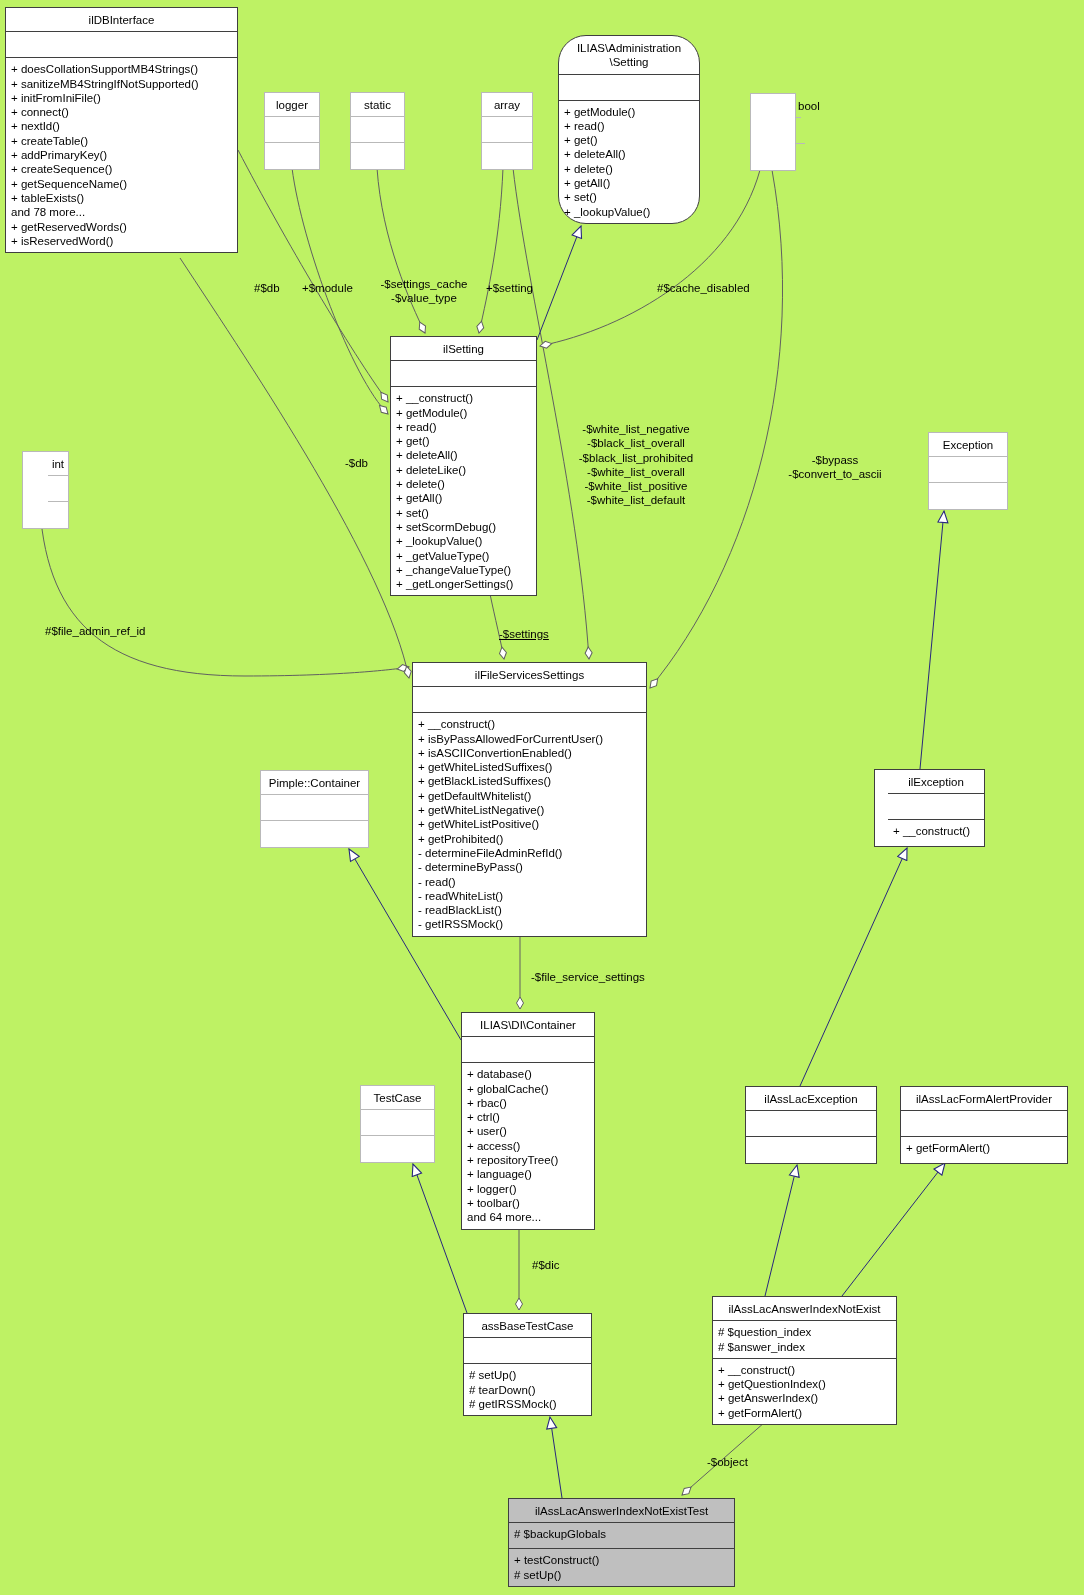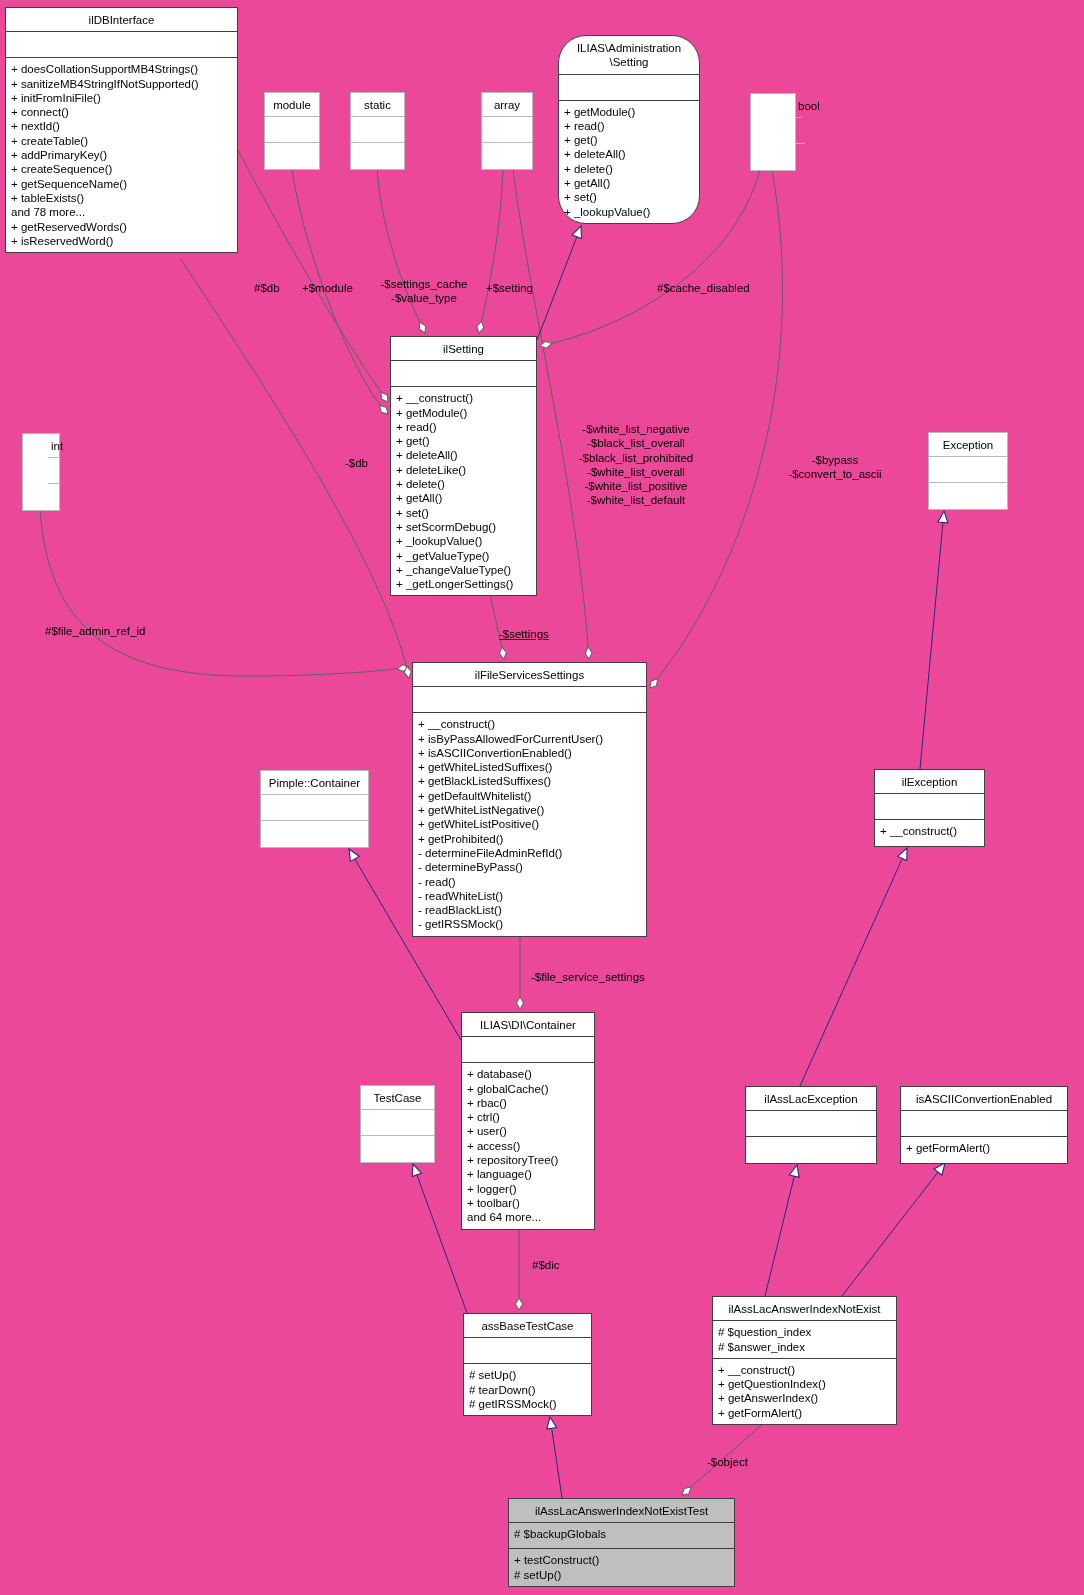--- a/index.html
+++ b/index.html
@@ -1,16 +1,16 @@
 <!DOCTYPE html>
 <html><head>
 <meta charset="utf-8">
 <style>
   html,body{margin:0;padding:0;background:#ffffff;}
-  #canvas{position:relative;width:1084px;height:1595px;background:#ec4899;overflow:hidden;
+  #canvas{position:relative;width:1084px;height:1595px;background:#bef264;overflow:hidden;
           font-family:"Liberation Sans", sans-serif;color:#000;}
   #edges{position:absolute;left:0;top:0;width:1084px;height:1595px;}
   .uml-class{position:absolute;background:#ffffff;border:1px solid #3f3f3f;box-sizing:border-box;
              font-size:11.5px;line-height:14.3px;}
   .uml-class .t{text-align:center;padding:5px 3px 4px 3px;border-bottom:1px solid #3f3f3f;white-space:nowrap;}
   .uml-class .sec{border-bottom:1px solid #3f3f3f;padding:4px 5px;min-height:26px;box-sizing:border-box;}
   .uml-class .sec:last-child{border-bottom:none;}
   .uml-class .ln{white-space:nowrap;}
   .uml-class.external{border-color:#b9b9b9;}
   .uml-class.external .t,.uml-class.external .sec{border-color:#b9b9b9;}
@@ -90,21 +90,21 @@
           <div class="ln">+ read()</div>
           <div class="ln">+ get()</div>
           <div class="ln">+ deleteAll()</div>
           <div class="ln">+ delete()</div>
           <div class="ln">+ getAll()</div>
           <div class="ln">+ set()</div>
           <div class="ln">+ _lookupValue()</div>
         </div>
       </div>
       <div class="uml-class external" style="left: 264px; top: 92px; width: 56px;">
-        <div class="t">module</div>
+        <div class="t">logger</div>
         <div class="sec"></div>
         <div class="sec"></div>
       </div>
       <div class="uml-class external" style="left: 350px; top: 92px; width: 55px;">
         <div class="t">static</div>
         <div class="sec"></div>
         <div class="sec"></div>
       </div>
       <div class="uml-class external" style="left: 481px; top: 92px; width: 52px;">
         <div class="t">array</div>
@@ -129,21 +129,21 @@
           <div class="ln">+ delete()</div>
           <div class="ln">+ getAll()</div>
           <div class="ln">+ set()</div>
           <div class="ln">+ setScormDebug()</div>
           <div class="ln">+ _lookupValue()</div>
           <div class="ln">+ _getValueType()</div>
           <div class="ln">+ _changeValueType()</div>
           <div class="ln">+ _getLongerSettings()</div>
         </div>
       </div>
-      <div class="uml-class external" style="left: 22px; top: 433px; width: 38px; padding-left: 25px;">
+      <div class="uml-class external" style="left: 22px; top: 451px; width: 47px; padding-left: 25px;">
         <div class="t">int</div>
         <div class="sec"></div>
         <div class="sec"></div>
       </div>
       <div class="uml-class external" style="left: 928px; top: 432px; width: 80px;">
         <div class="t">Exception</div>
         <div class="sec"></div>
         <div class="sec"></div>
       </div>
       <div class="uml-class" style="left: 412px; top: 662px; width: 235px;">
@@ -165,21 +165,21 @@
           <div class="ln">- readWhiteList()</div>
           <div class="ln">- readBlackList()</div>
           <div class="ln">- getIRSSMock()</div>
         </div>
       </div>
       <div class="uml-class external" style="left: 260px; top: 770px; width: 109px;">
         <div class="t">Pimple::Container</div>
         <div class="sec"></div>
         <div class="sec"></div>
       </div>
-      <div class="uml-class" style="left: 874px; top: 769px; width: 111px;">
+      <div class="uml-class" style="left: 874px; top: 769px; width: 111px; padding-left: 13px;">
         <div class="t">ilException</div>
         <div class="sec"></div>
         <div class="sec">
           <div class="ln">+ __construct()</div>
         </div>
       </div>
       <div class="uml-class" style="left: 461px; top: 1012px; width: 134px;">
         <div class="t">ILIAS\DI\Container</div>
         <div class="sec"></div>
         <div class="sec">
@@ -200,21 +200,21 @@
         <div class="t">TestCase</div>
         <div class="sec"></div>
         <div class="sec"></div>
       </div>
       <div class="uml-class" style="left: 745px; top: 1086px; width: 132px;">
         <div class="t">ilAssLacException</div>
         <div class="sec"></div>
         <div class="sec"></div>
       </div>
       <div class="uml-class" style="left: 900px; top: 1086px; width: 168px;">
-        <div class="t">isASCIIConvertionEnabled</div>
+        <div class="t">ilAssLacFormAlertProvider</div>
         <div class="sec"></div>
         <div class="sec">
           <div class="ln">+ getFormAlert()</div>
         </div>
       </div>
       <div class="uml-class" style="left: 463px; top: 1313px; width: 129px;">
         <div class="t">assBaseTestCase</div>
         <div class="sec"></div>
         <div class="sec">
           <div class="ln"># setUp()</div>

